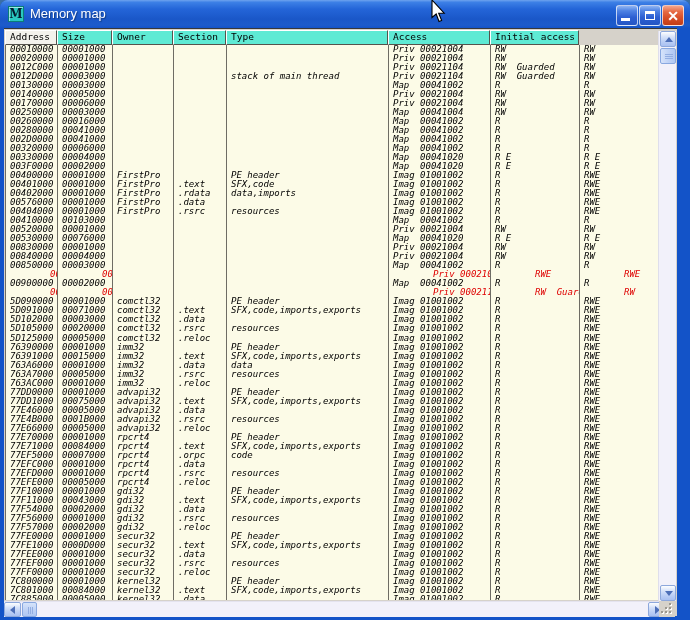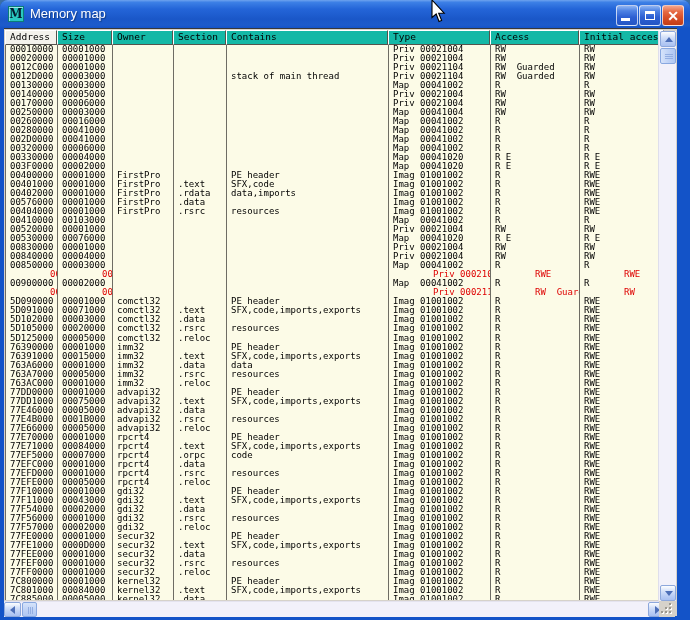--- a/index.html
+++ b/index.html
@@ -51,32 +51,33 @@
     position:absolute; left:4px; top:28px; width:673px; height:588px;
     background:#D6D2CA; border-top:1px solid #38383A;
   }
 
   
   .header-row {
     position:absolute; left:1px; top:1px; width:659px; height:15px;
     display:grid; grid-template-columns:52px 55px 61px 53px 162px 102px 89px 85px;
   }
   .hcell {
-    background:#14b8a6; border:1px solid;
+    background:#5eead4; border:1px solid;
     border-color:#FFFFFF #55534C #55534C #FFFFFF;
     font-size:9.5px; line-height:12px; padding-left:4px; white-space:pre;
     color:#000; overflow:hidden;
   }
   .hcell.active { background:#F3F2EC; }
 
   
   .tbody {
     position:absolute; left:1px; top:16px; width:659px; height:555px;
     background:#FCFBE7; overflow:hidden;
     border-left:1px solid #6E6C64;
+    font-style:italic;
   }
   .trow {
     display:grid; grid-template-columns:52px 55px 61px 53px 162px 102px 89px 85px;
     height:9.03px;
   }
   .tcell {
     font-size:9px; line-height:9px; white-space:pre; overflow:hidden;
     padding-left:4px; color:#000; border-right:1px solid #6E6C64;
   }
   .trow.red .tcell { color:#DE0000;padding-left:44px; }
@@ -153,21 +154,20 @@
     </div>
   </div>
 
   <div class="client">
 
     <div class="header-row">
         <div class="hcell active">Address</div>
         <div class="hcell">Size</div>
         <div class="hcell">Owner</div>
         <div class="hcell">Section</div>
-        <div class="hcell">Contains</div>
         <div class="hcell">Type</div>
         <div class="hcell">Access</div>
         <div class="hcell">Initial access</div>
       </div>
 
     <div class="tbody">
         <div class="trow">
           <div class="tcell col-address">00010000</div>
           <div class="tcell col-size">00001000</div>
           <div class="tcell col-owner"></div>

